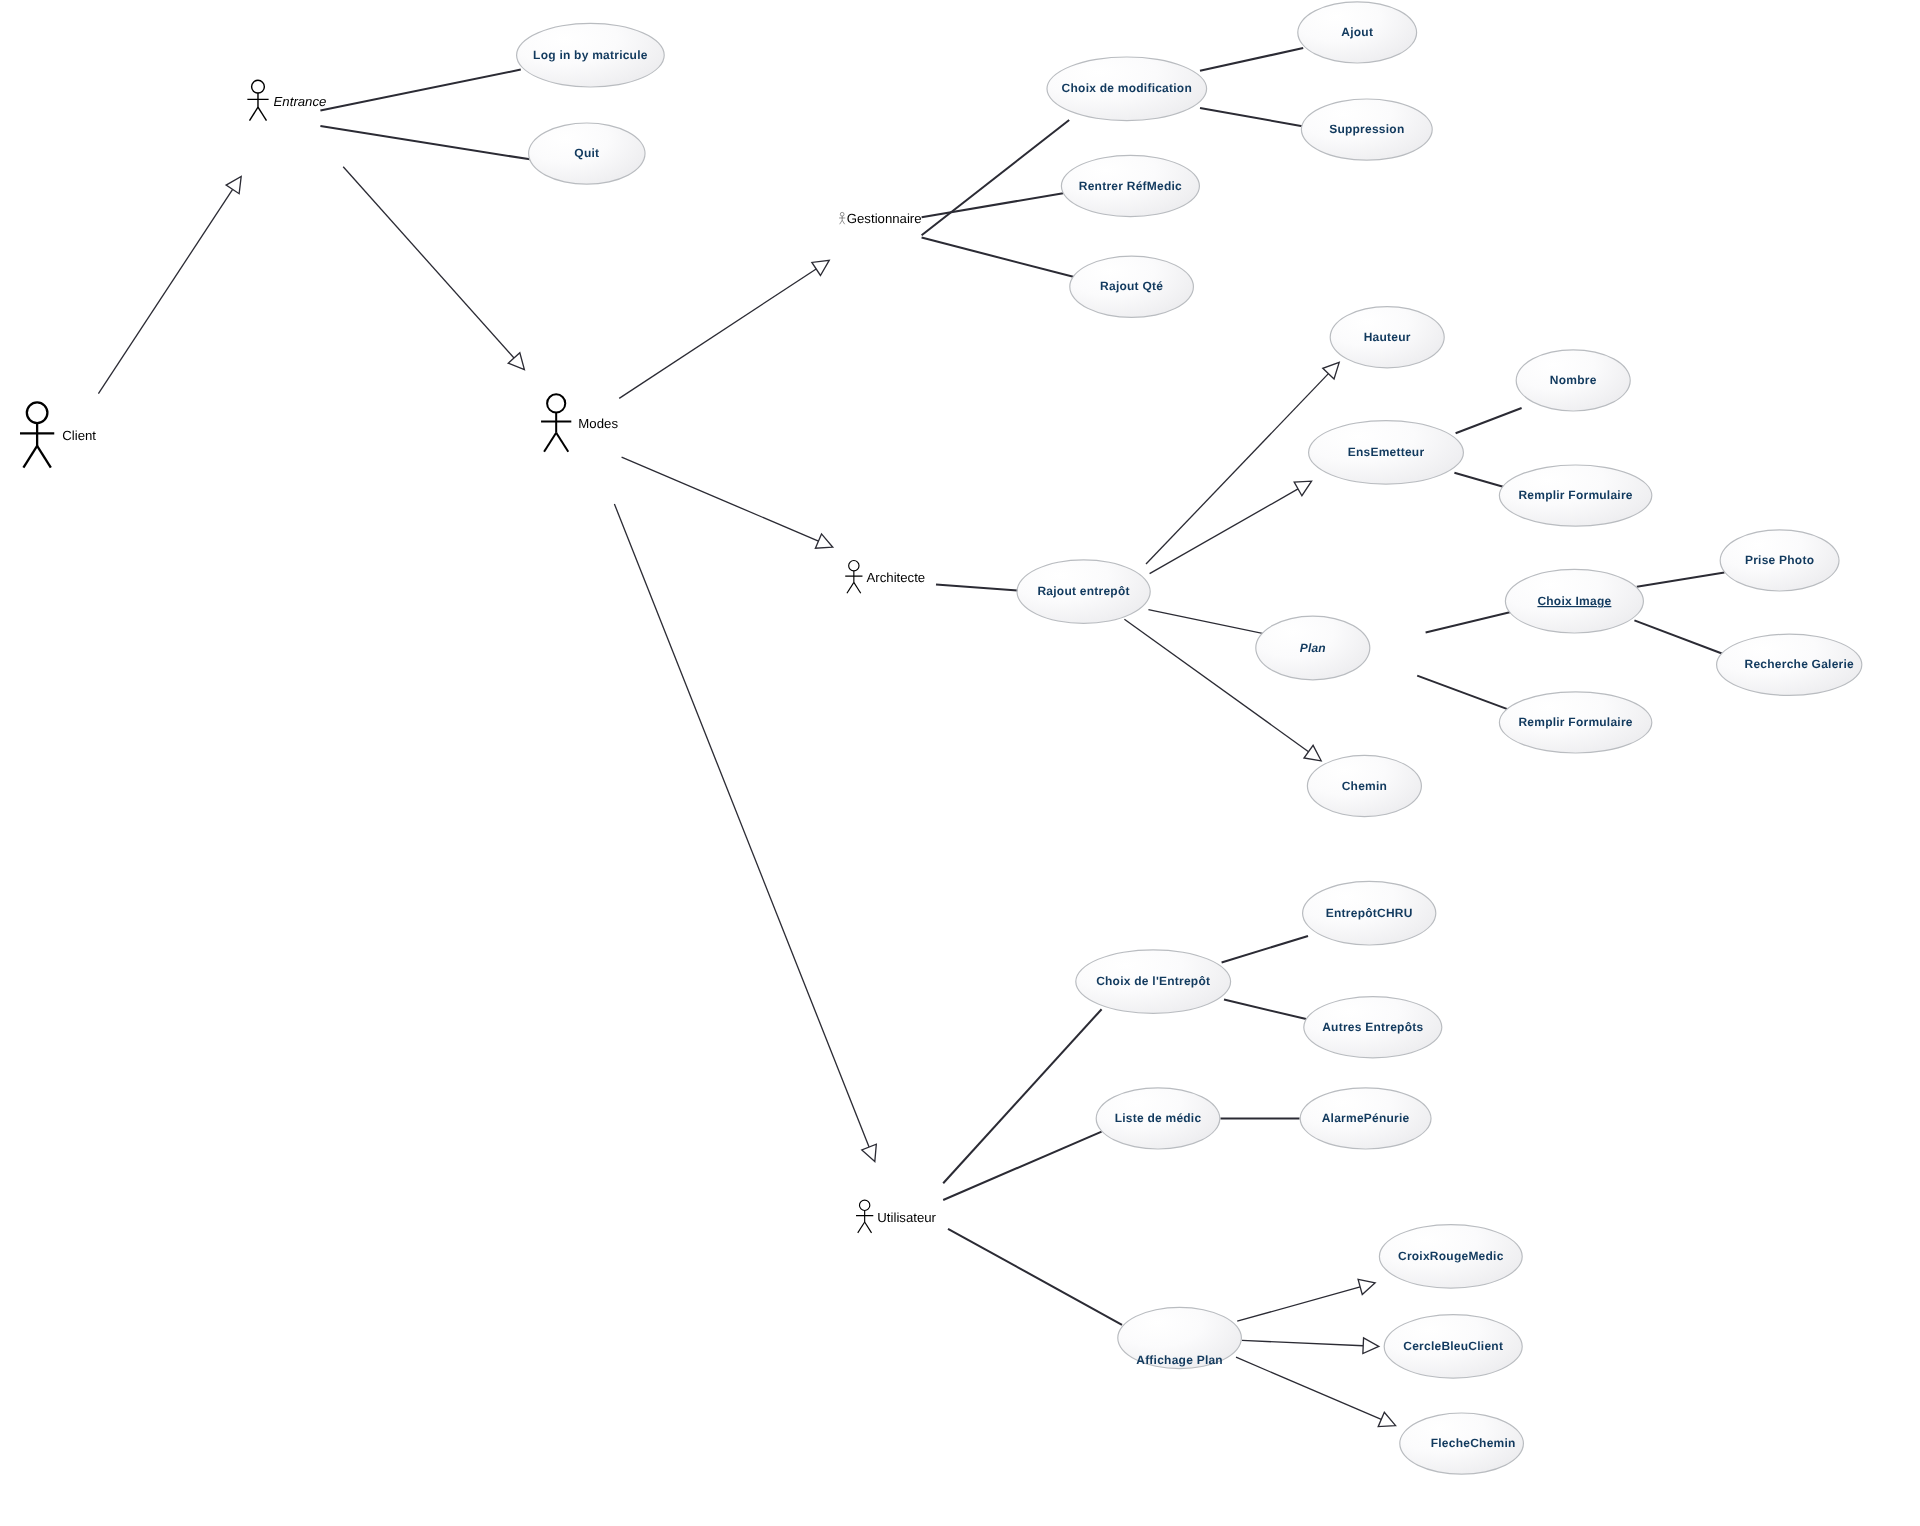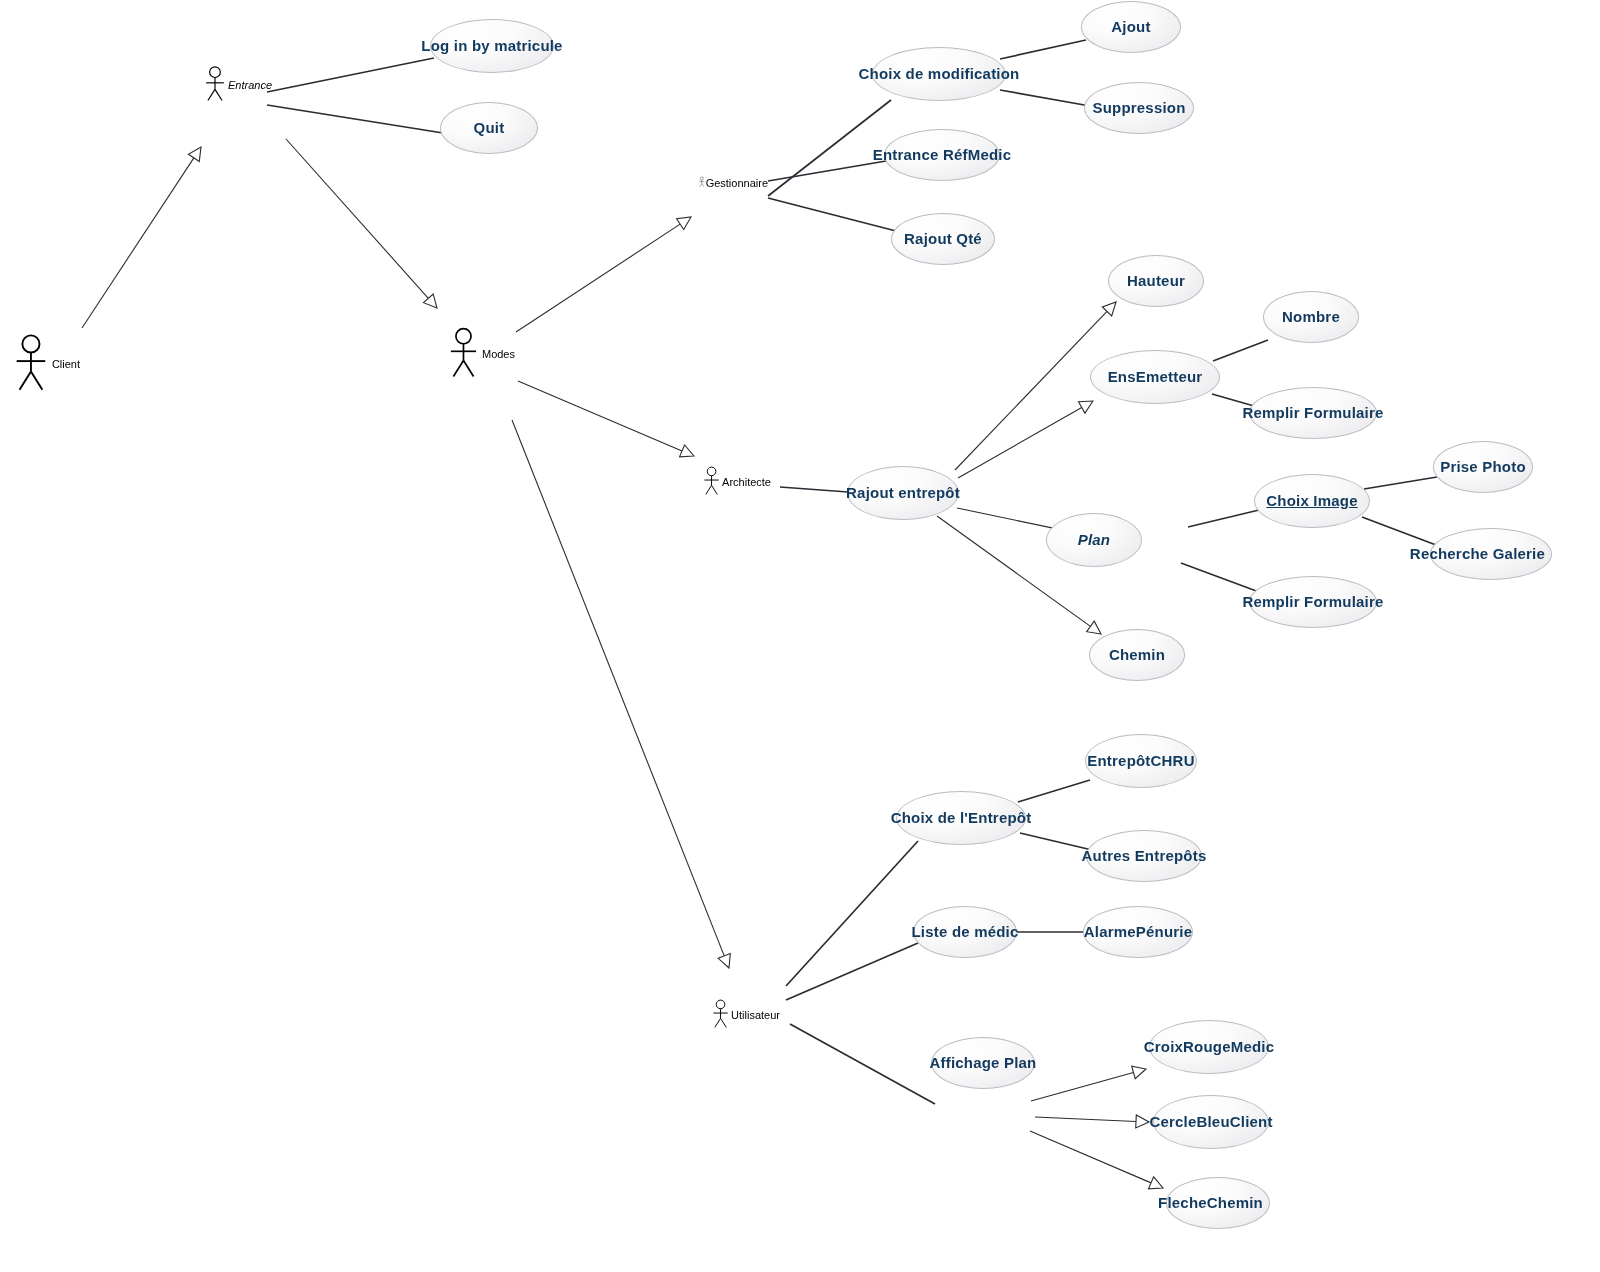--- a/index.html
+++ b/index.html
@@ -38,21 +38,21 @@
     box-sizing: border-box;
     border-radius: 50%;
     border: 1px solid #b9bcc0;
     background: radial-gradient(ellipse at 32% 24%, #ffffff 0%, #fbfbfc 38%, #f0f0f2 72%, #e6e6e9 100%);
     display: flex;
     align-items: center;
     justify-content: center;
     text-align: center;
     color: #123a5e;
     font-weight: bold;
-    font-size: 15px;
+    font-size: 10px;
     letter-spacing: 0.2px;
     line-height: 1.1;
     font-family: "Liberation Sans", sans-serif;
     padding: 0 6px;
     user-select: none;
   }
   .usecase .uc-label {
     display: block;
     white-space: nowrap;
   }
@@ -205,21 +205,21 @@
       <div class="usecase" style="left: 872px; top: 47px; width: 134px; height: 54px;">
         <span class="uc-label">Choix de modification</span>
       </div>
       <div class="usecase" style="left: 1081px; top: 1px; width: 100px; height: 52px;">
         <span class="uc-label">Ajout</span>
       </div>
       <div class="usecase" style="left: 1084px; top: 82px; width: 110px; height: 52px;">
         <span class="uc-label">Suppression</span>
       </div>
       <div class="usecase" style="left: 884px; top: 129px; width: 116px; height: 52px;">
-        <span class="uc-label">Entrance RéfMedic</span>
+        <span class="uc-label">Rentrer RéfMedic</span>
       </div>
       <div class="usecase" style="left: 891px; top: 213px; width: 104px; height: 52px;">
         <span class="uc-label">Rajout Qté</span>
       </div>
       <div class="usecase" style="left: 1108px; top: 255px; width: 96px; height: 52px;">
         <span class="uc-label">Hauteur</span>
       </div>
       <div class="usecase" style="left: 1263px; top: 291px; width: 96px; height: 52px;">
         <span class="uc-label">Nombre</span>
       </div>
@@ -261,21 +261,21 @@
       </div>
       <div class="usecase" style="left: 913px; top: 906px; width: 104px; height: 52px;">
         <span class="uc-label">Liste de médic</span>
       </div>
       <div class="usecase" style="left: 1083px; top: 906px; width: 110px; height: 52px;">
         <span class="uc-label">AlarmePénurie</span>
       </div>
       <div class="usecase" style="left: 1149px; top: 1020px; width: 120px; height: 54px;">
         <span class="uc-label">CroixRougeMedic</span>
       </div>
-      <div class="usecase" style="left: 931px; top: 1037px; width: 104px; height: 52px;">
+      <div class="usecase" style="left: 931px; top: 1089px; width: 104px; height: 52px; align-items: flex-end;">
         <span class="uc-label">Affichage Plan</span>
       </div>
       <div class="usecase" style="left: 1153px; top: 1095px; width: 116px; height: 54px;">
         <span class="uc-label">CercleBleuClient</span>
       </div>
       <div class="usecase" style="left: 1166px; top: 1177px; width: 104px; height: 52px; justify-content: flex-end;">
         <span class="uc-label">FlecheChemin</span>
       </div>
       <div class="actor" style="left: 10px; top: 332px;">
         <svg width="44" height="62" viewBox="0 0 44 62">

